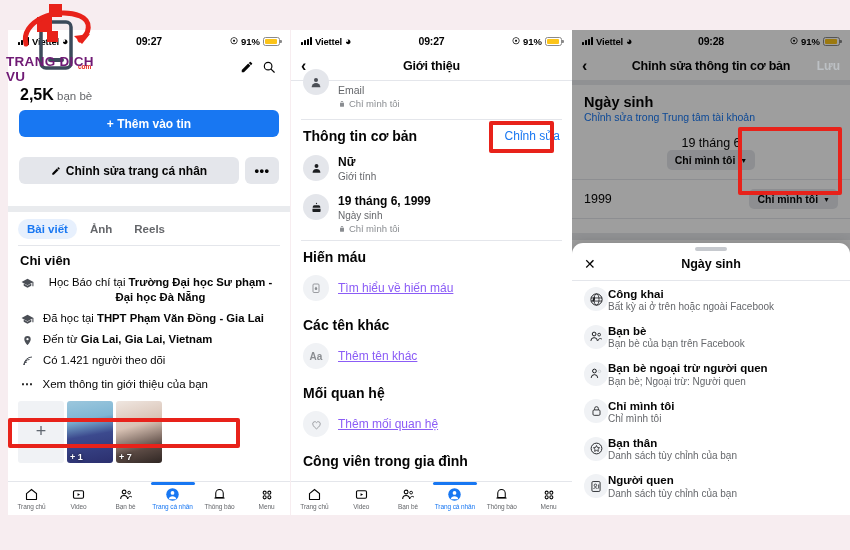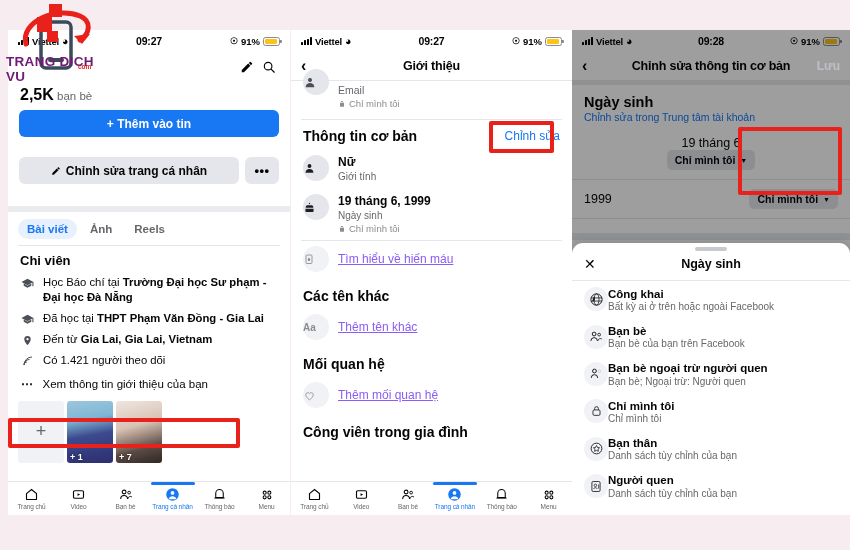--- a/index.html
+++ b/index.html
@@ -77,21 +77,21 @@
               display:flex; align-items:center; justify-content:center; font-size: 13px;
               font-weight: 700; color:#050505; letter-spacing:.5px; }
   .divider-thick { height: 6px; background: #e9ebee; margin-top: 2px; }
   .tabs { display: flex; gap: 4px; padding: 7px 10px 6px; align-items: center; }
   .tab { font-size: 11.5px; font-weight: 700; color: #65676b; padding: 4px 9px; border-radius: 14px; }
   .tab.active { background: #e7f0fd; color: #1877f2; }
   .hairline { height: 1px; background: #e4e6eb; margin: 0 10px; }
   .sec-title { font-size: 13px; font-weight: 700; color: #050505; padding: 7px 12px 4px; }
   .detail-row { display: flex; gap: 8px; padding: 3px 12px; align-items: flex-start; }
   .detail-ic { width: 15px; flex: 0 0 15px; display:flex; justify-content:center; padding-top:2px; }
-  .detail-tx { font-size: 11.3px; color: #050505; line-height: 1.32; }
+  .detail-tx { font-size: 11.3px; color: #050505; line-height: 1.32; text-align: center; }
   .detail-tx b { font-weight: 700; }
   .see-about { display: flex; gap: 9px; align-items: center; padding: 6px 13px; }
   .see-about span.lbl { font-size: 11.5px; color: #050505; }
   .thumbs { display: flex; gap: 3px; padding: 4px 10px 0; }
   .thumb { width: 46px; height: 62px; border-radius: 3px; overflow: hidden; position: relative; }
   .thumb.add { background: #f0f2f5; display:flex; align-items:center; justify-content:center; font-size:18px; color:#606770; }
   .thumb .cnt { position: absolute; bottom: 1px; left: 3px; color: #fff; font-size: 9px; font-weight: 700; text-shadow: 0 0 3px rgba(0,0,0,.7); }
 
   .tabbar {
     position: absolute; left: 0; right: 0; bottom: 0; height: 34px;
@@ -100,21 +100,21 @@
   }
   .tabbar .ti { flex: 1; display: flex; flex-direction: column; align-items: center; gap: 1px; position: relative; }
   .tabbar .ti .lb { font-size: 6.5px; color: #65676b; letter-spacing: -.1px; }
   .tabbar .ti.on .lb { color: #1877f2; }
   .tabbar .ti.on::before { content:""; position:absolute; top:-5px; width:44px; height:2.5px; background:#1877f2; border-radius:2px; }
 
   
   .p2-body { position: relative; }
   .row-item { display: flex; gap: 9px; padding: 6px 12px; align-items: flex-start; }
   .circ { width: 26px; height: 26px; border-radius: 50%; background: #e4e6eb;
-          display: flex; align-items: center; flex: 0 0 26px; }
+          display: flex; align-items: center; justify-content: center; flex: 0 0 26px; }
   .row-main { font-size: 12px; font-weight: 700; color: #050505; line-height: 1.25; }
   .row-sub  { font-size: 10px; color: #65676b; margin-top: 1px; }
   .row-priv { font-size: 9.5px; color: #8a8d91; margin-top: 2px; display: flex; gap: 3px; align-items: center; }
   .sec-head { display: flex; align-items: center; padding: 8px 12px 5px; }
   .sec-head .h { font-size: 14px; font-weight: 700; color: #050505; flex: 1; }
   .sec-head .edit { font-size: 12px; color: #1877f2; font-weight: 400; }
   .link-row { display: flex; gap: 9px; padding: 5px 12px 8px; align-items: center; }
   .link-row .lk { font-size: 12px; color: #8b5cf6; text-decoration: underline; }
   .circ-light { background: #f0f2f5; }
 
@@ -425,20 +425,23 @@
             <svg width="8" height="8" viewBox="0 0 24 24">
                 <path fill="#8a8d91" d="M17 9h-1V7a4 4 0 10-8 0v2H7a1 1 0 00-1 1v9a1 1 0 001 1h10a1 1 0 001-1v-9a1 1 0 00-1-1zm-7-2a2 2 0 114 0v2h-4z"></path>
               </svg>
             <span>Chỉ mình tôi</span>
           </div>
         </div>
       </div>
 
       <div class="hairline"></div>
 
+      <div class="sec-head">
+        <span class="h">Hiến máu</span>
+      </div>
       <div class="link-row">
         <div class="circ circ-light">
           <svg width="12" height="12" viewBox="0 0 24 24">
               <rect x="6" y="4" width="12" height="17" rx="2" fill="none" stroke="#8a8d91" stroke-width="1.7"></rect>
               <path d="M12 9c1.6 2 2.6 3 2.6 4.3a2.6 2.6 0 11-5.2 0C9.4 12 10.4 11 12 9z" fill="#8a8d91"></path>
             </svg>
         </div>
         <span class="lk">Tìm hiểu về hiến máu</span>
       </div>
 

